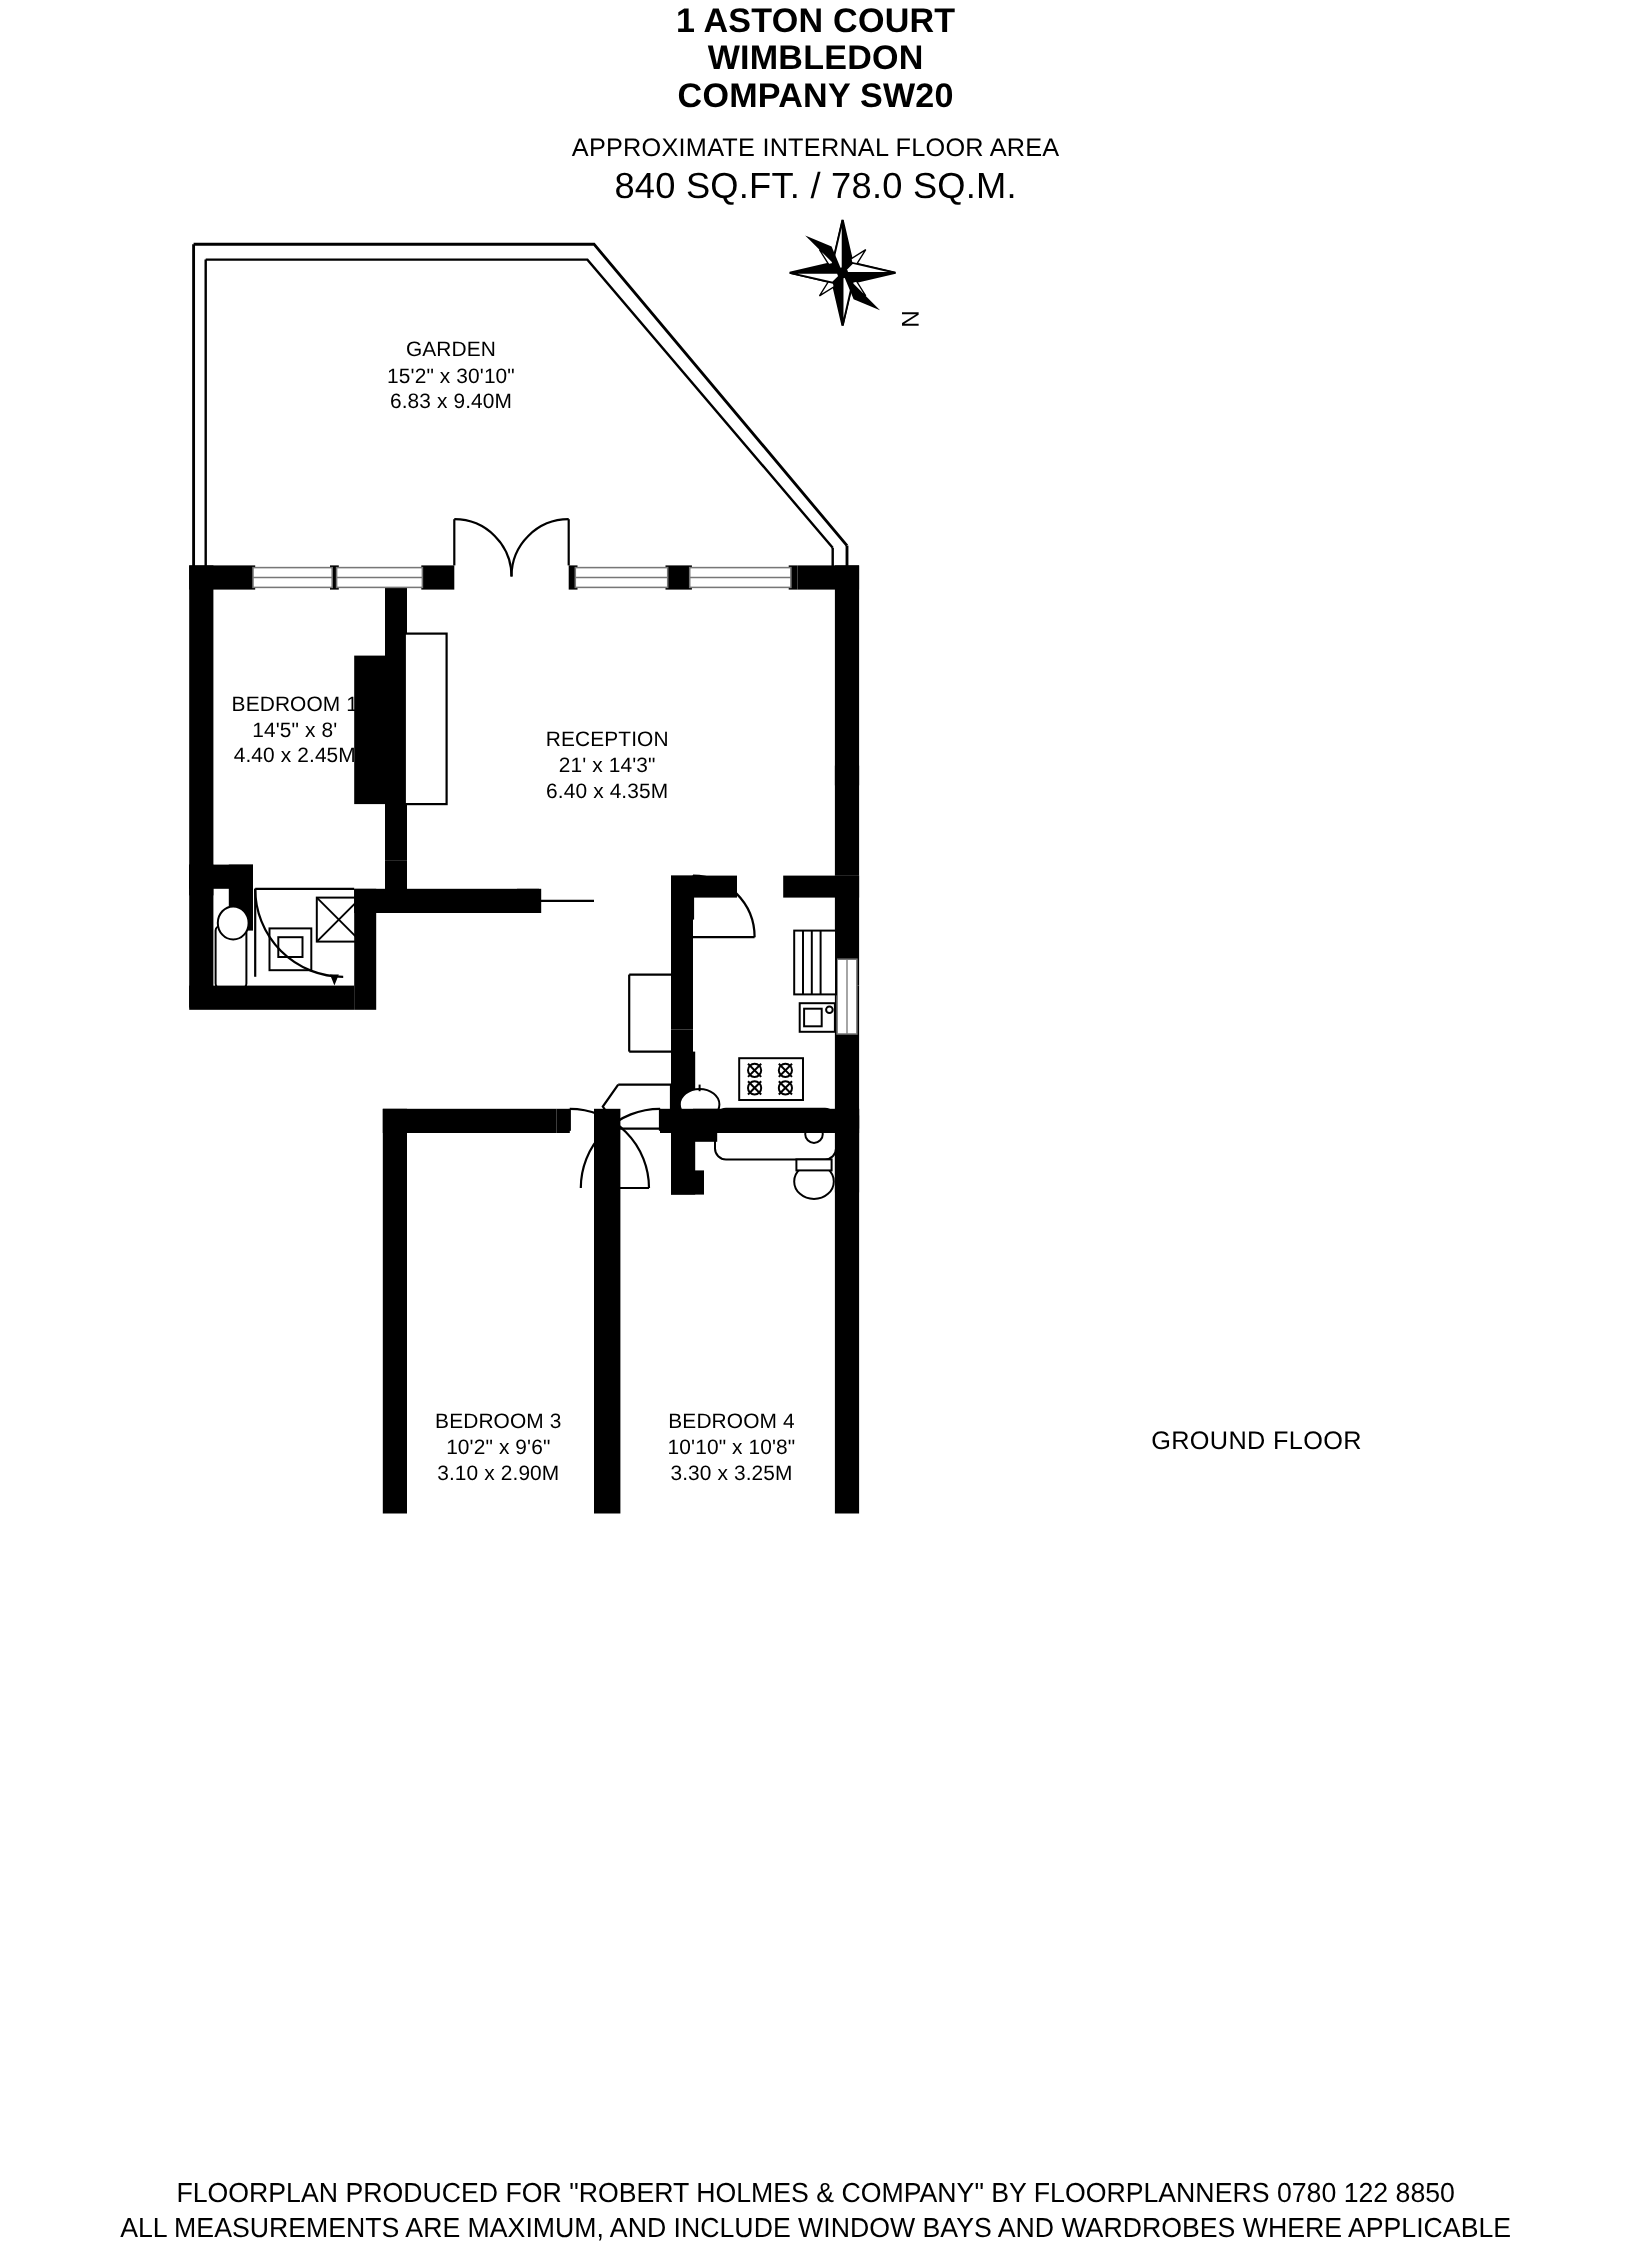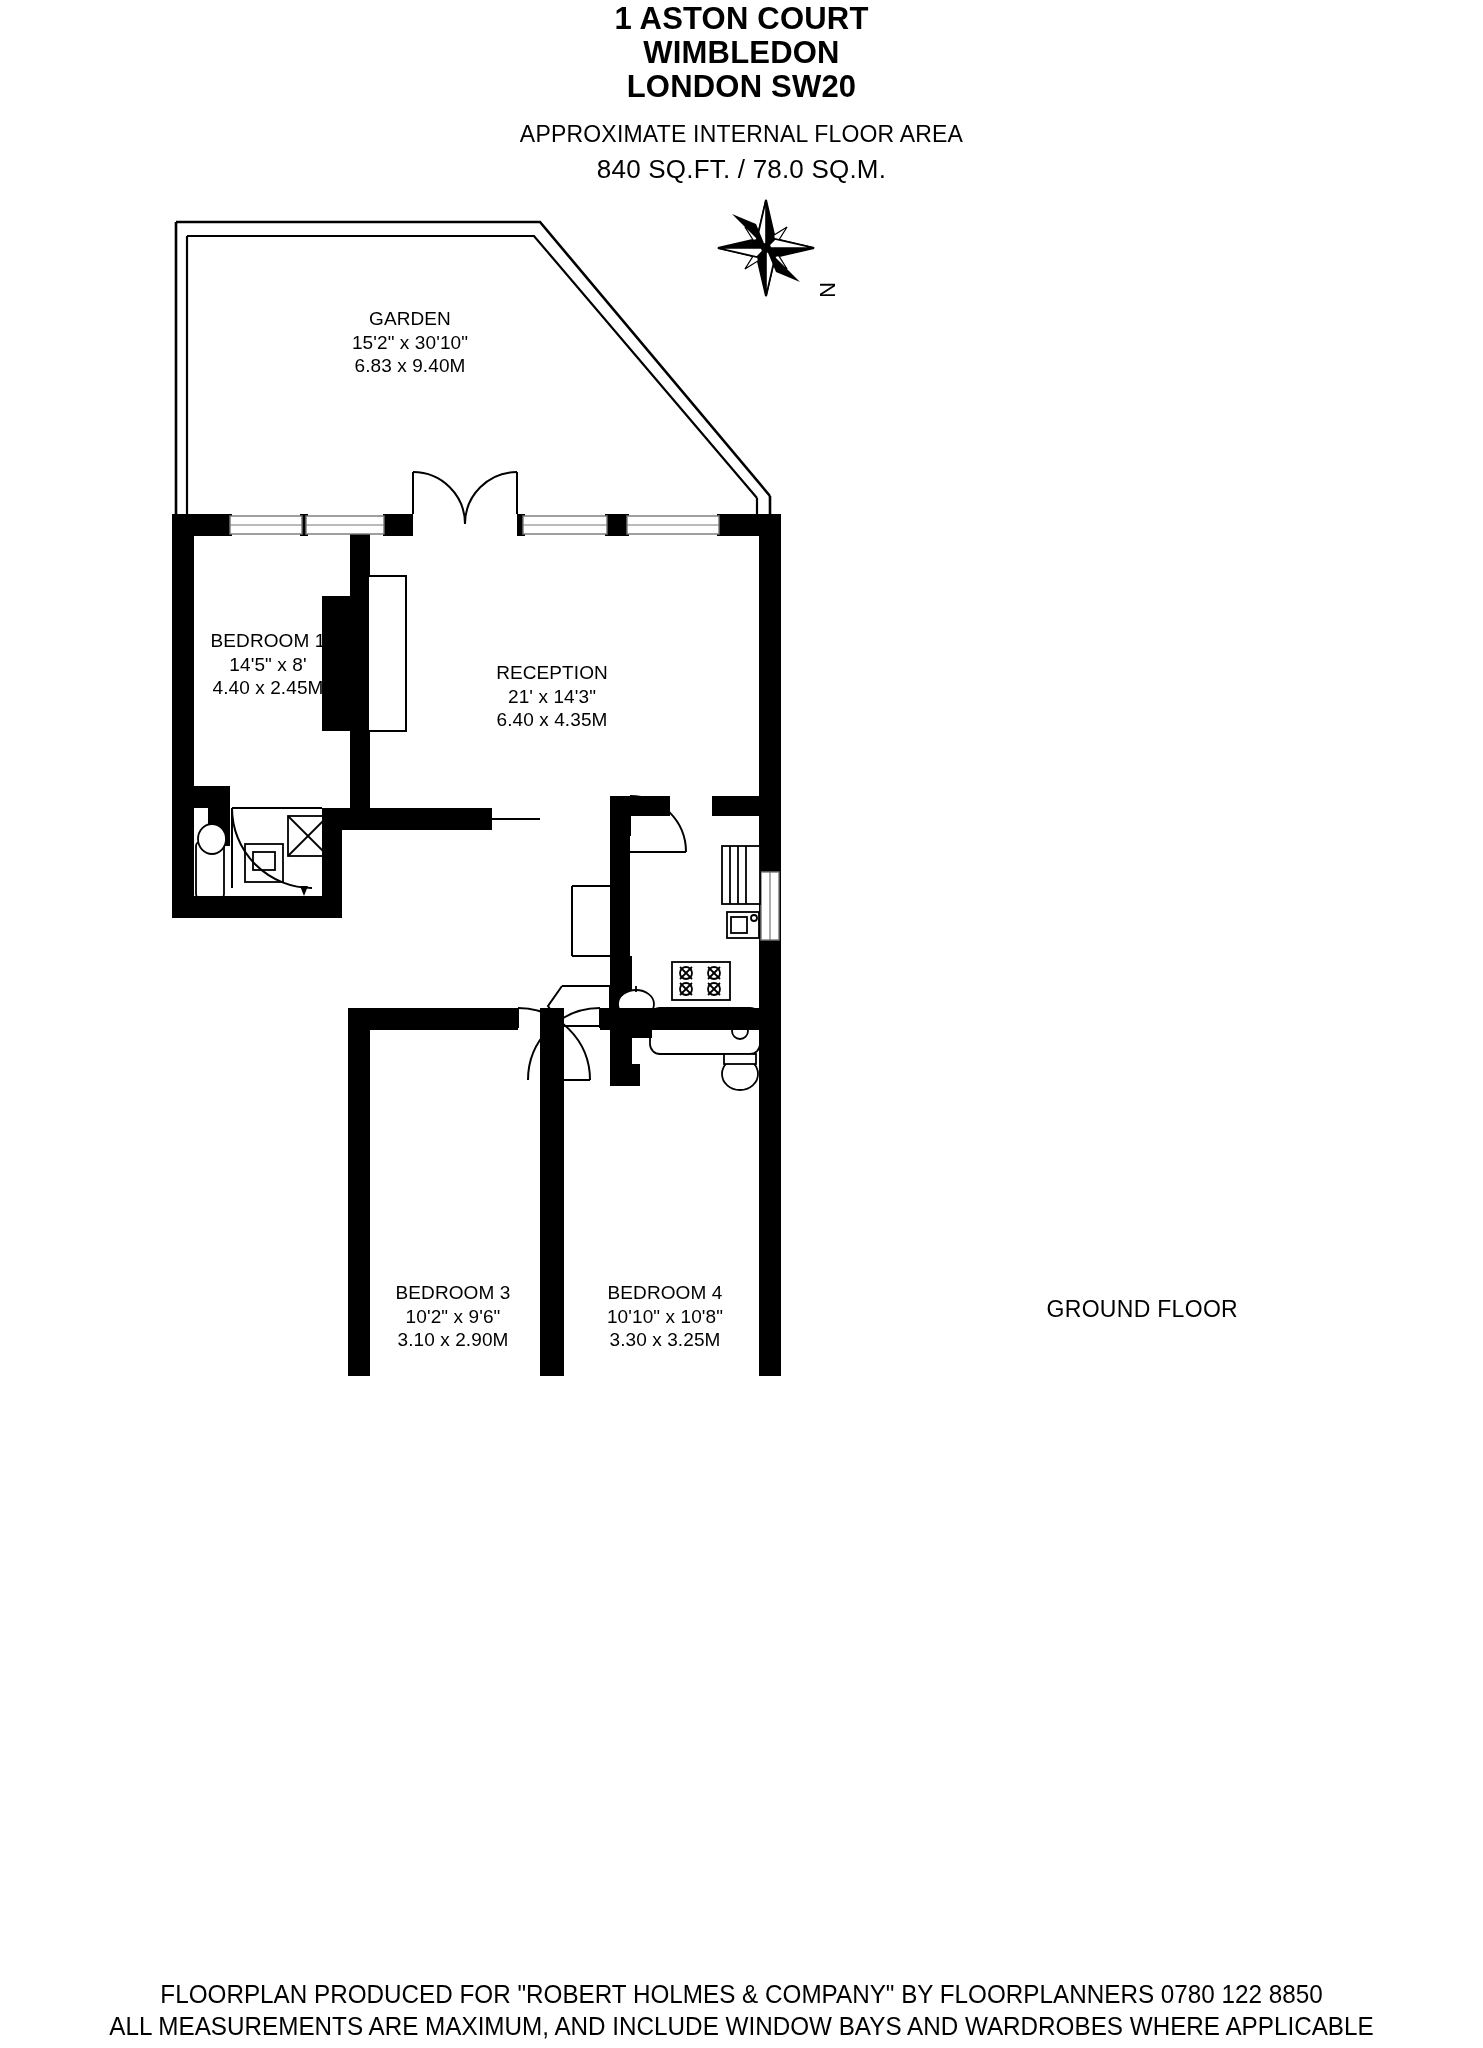--- a/index.html
+++ b/index.html
@@ -23,21 +23,21 @@
     line-height: 34px;
     letter-spacing: 0.2px;
   }
   .area-caption {
     font-size: 23px;
     line-height: 26px;
     margin-top: 17px;
     letter-spacing: 0.2px;
   }
   .area-value {
-    font-size: 26px;
+    font-size: 33px;
     line-height: 38px;
     margin-top: 3px;
     letter-spacing: 0.2px;
   }
 
   
   #plan-wrap {
     position: absolute;
     left: 0; top: 196px;
     width: 1483px; height: 1180px;
@@ -81,21 +81,21 @@
     white-space: nowrap;
     transform: scaleX(0.97);
   }
 </style>
 </head>
 <body>
 
 <div id="header">
   <div class="addr-line">1 ASTON COURT</div>
   <div class="addr-line">WIMBLEDON</div>
-  <div class="addr-line">LONDON SW20</div>
+  <div class="addr-line">COMPANY SW20</div>
   <div class="area-caption">APPROXIMATE INTERNAL FLOOR AREA</div>
   <div class="area-value">840 SQ.FT. / 78.0 SQ.M.</div>
 </div>
 
 <div id="plan-wrap">
 
   <svg id="plan-svg" width="1483" height="1180" viewBox="0 0 1483 1180" xmlns="http://www.w3.org/2000/svg">
 
     <g fill="none" stroke="#000" stroke-width="2.6">
       <path d="M 176,26 L 176,332 "></path>

